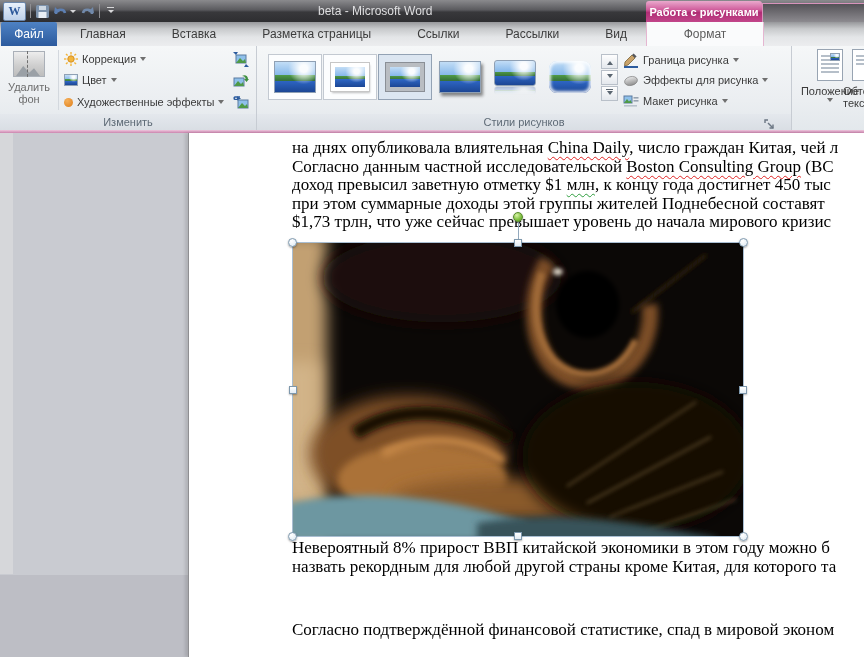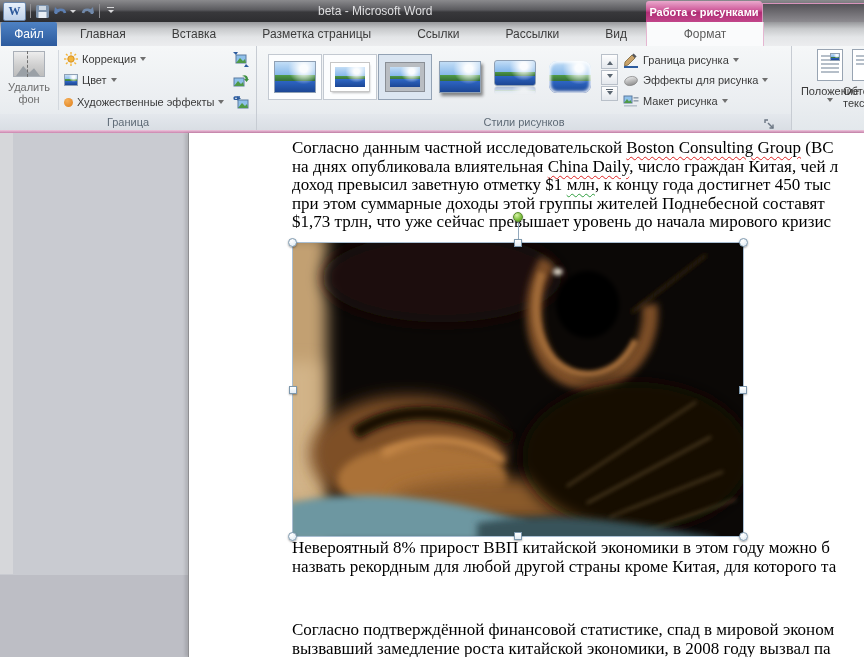--- a/index.html
+++ b/index.html
@@ -229,21 +229,21 @@
     </div>
     <div class="side-icon" style="top:49px;">
       <svg width="16" height="15" viewBox="0 0 16 15">
         <rect x="5" y="4" width="10" height="8" fill="#8fc0ea" stroke="#5a7aa0"></rect>
         <path d="M5 12 L9 7 L12 10 L14 8 L15 12 Z" fill="#4f9a46"></path>
         <path d="M7 1 L2 1 C0.8 1, 0.8 3.4, 2 3.4 L4 3.4" fill="none" stroke="#2d5c9e" stroke-width="1.4"></path>
         <path d="M3 1.2 L7 3.4 L3 5.4 Z" fill="#2d5c9e" transform="translate(1,-1)"></path>
       </svg>
     </div>
 
-    <div class="glabel">Граница</div>
+    <div class="glabel">Изменить</div>
   </div>
 
   <div class="rgroup" style="left:257px;width:534px;">
     <div class="thumb boxed" style="left:11px;">
         <div class="t-img ml"></div>
       </div>
     <div class="thumb boxed s2" style="left:66px;">
         <div class="t-img ml"></div>
       </div>
     <div class="thumb pressed s3" style="left:121px;">
@@ -345,33 +345,32 @@
   </div>
 </div>
 <div id="ribbon-pinkline"></div>
 
 <div id="doc-bg"></div>
 <div id="doc-bg-dark"></div>
 <div id="left-strip"></div>
 <div id="page"></div>
 
 <div id="para1" class="para">
+    <div class="tline"><span>на днях опубликовала влиятельная </span><span class="sp-red">China Daily</span><span>, число граждан Китая, чей л</span></div>
     <div class="tline"><span>Согласно данным частной исследовательской </span><span class="sp-red">Boston Consulting Group</span><span> (BC</span></div>
-    <div class="tline"><span>на днях опубликовала влиятельная </span><span class="sp-red">China Daily</span><span>, число граждан Китая, чей л</span></div>
     <div class="tline"><span>доход превысил заветную отметку $1 </span><span class="sp-green">млн</span><span>, к концу года достигнет 450 тыс</span></div>
     <div class="tline"><span>при этом суммарные доходы этой группы жителей Поднебесной составят </span></div>
     <div class="tline"><span>$1,73 трлн, что уже сейчас превышает уровень до начала мирового кризис</span></div>
   </div>
 <div id="para2" class="para">
     <div class="tline"><span>Невероятный 8% прирост ВВП китайской экономики в этом году можно б</span></div>
     <div class="tline"><span>назвать рекордным для любой другой страны кроме Китая, для которого та</span></div>
   </div>
 <div id="para3" class="para">
     <div class="tline"><span>Согласно подтверждённой финансовой статистике, спад в мировой эконом</span></div>
-    <div class="tline"><span>вызвавший замедление роста китайской экономики, в 2008 году вызвал па</span></div>
   </div>
 
 <div id="pic">
   <svg viewBox="0 0 452 295" preserveAspectRatio="none">
     <defs>
       <filter id="b8" x="-50%" y="-50%" width="200%" height="200%">
           <feGaussianBlur stdDeviation="8"></feGaussianBlur>
         </filter>
       <filter id="b4" x="-50%" y="-50%" width="200%" height="200%">
           <feGaussianBlur stdDeviation="4"></feGaussianBlur>

